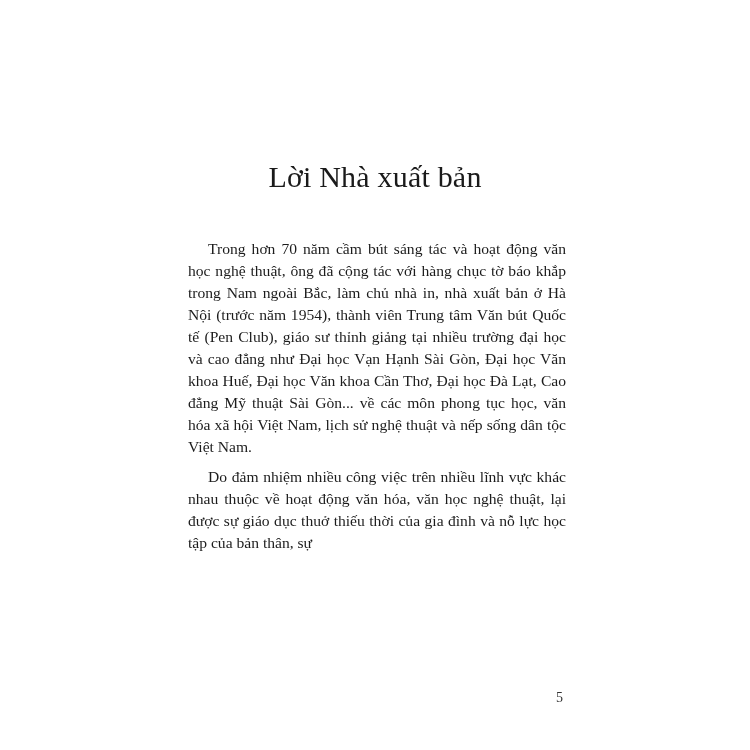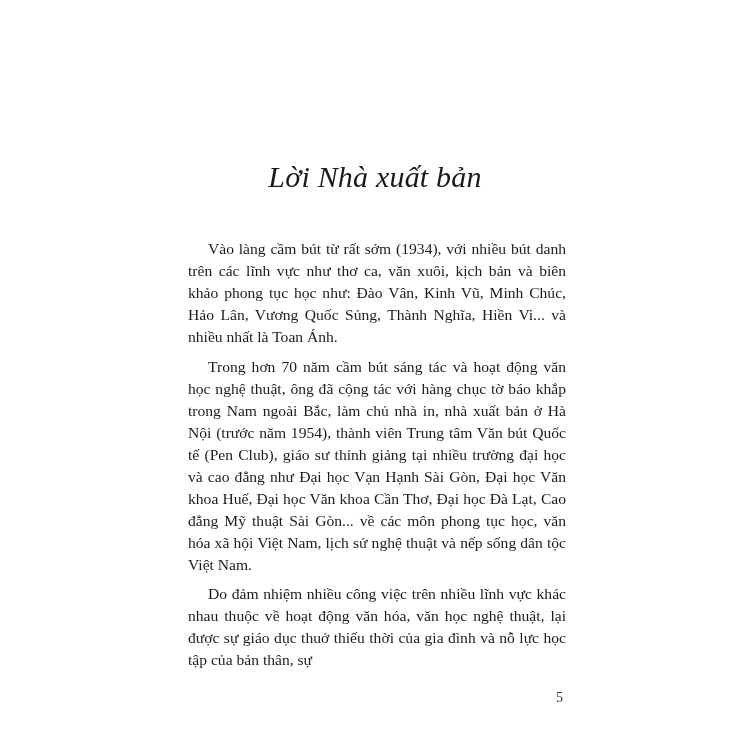--- a/index.html
+++ b/index.html
@@ -1,37 +1,36 @@
 <!DOCTYPE html>
 <html><head>
   <meta charset="utf-8">
   <style>
     html, body { margin:0; padding:0; background:#ffffff; }
     body { width:750px; height:750px; position:relative; overflow:hidden; }
     .page { position:absolute; left:0; top:0; width:750px; height:750px; background:#fff; }
     .title {
       position:absolute; left:0; width:750px; top:160px; text-align:center;
-      font-family:"Liberation Serif","DejaVu Serif",serif; font-style:italic;
+      font-family:"Liberation Serif","DejaVu Serif",serif; 
       font-size:30px; color:#1a1a1a; letter-spacing:0.2px;
     }
     .body-text {
       position:absolute; left:188px; top:238px; width:378px;
       font-family:"Liberation Serif","DejaVu Serif",serif; font-size:15.6px;
       line-height:22px; color:#1c1c1c; text-align:justify;
     }
     .body-text p { margin:0 0 7.5px 0; text-indent:20px; }
     .page-number {
       position:absolute; left:556px; top:690px;
       font-family:"Liberation Serif","DejaVu Serif",serif; font-size:14px; color:#333;
     }
   </style>
 </head>
 <body>
 
 <div class="page">
   <div class="title">Lời Nhà xuất bản</div>
   <div class="body-text">
-    <p>Vào làng cầm bút từ rất sớm (1934), với nhiều bút danh trên các lĩnh vực như thơ ca, văn xuôi, kịch bản và biên khảo phong tục học như: Đào Vân, Kinh Vũ, Minh Chúc, Hảo Lân, Vương Quốc Sủng, Thành Nghĩa, Hiền Vi... và nhiều nhất là Toan Ánh.</p>
     <p>Trong hơn 70 năm cầm bút sáng tác và hoạt động văn học nghệ thuật, ông đã cộng tác với hàng chục tờ báo khắp trong Nam ngoài Bắc, làm chủ nhà in, nhà xuất bản ở Hà Nội (trước năm 1954), thành viên Trung tâm Văn bút Quốc tế (Pen Club), giáo sư thỉnh giảng tại nhiều trường đại học và cao đẳng như Đại học Vạn Hạnh Sài Gòn, Đại học Văn khoa Huế, Đại học Văn khoa Cần Thơ, Đại học Đà Lạt, Cao đẳng Mỹ thuật Sài Gòn... về các môn phong tục học, văn hóa xã hội Việt Nam, lịch sử nghệ thuật và nếp sống dân tộc Việt Nam.</p>
     <p>Do đảm nhiệm nhiều công việc trên nhiều lĩnh vực khác nhau thuộc về hoạt động văn hóa, văn học nghệ thuật, lại được sự giáo dục thuở thiếu thời của gia đình và nỗ lực học tập của bản thân, sự</p>
   </div>
   <div class="page-number">5</div>
 </div>
 
 </body></html>

